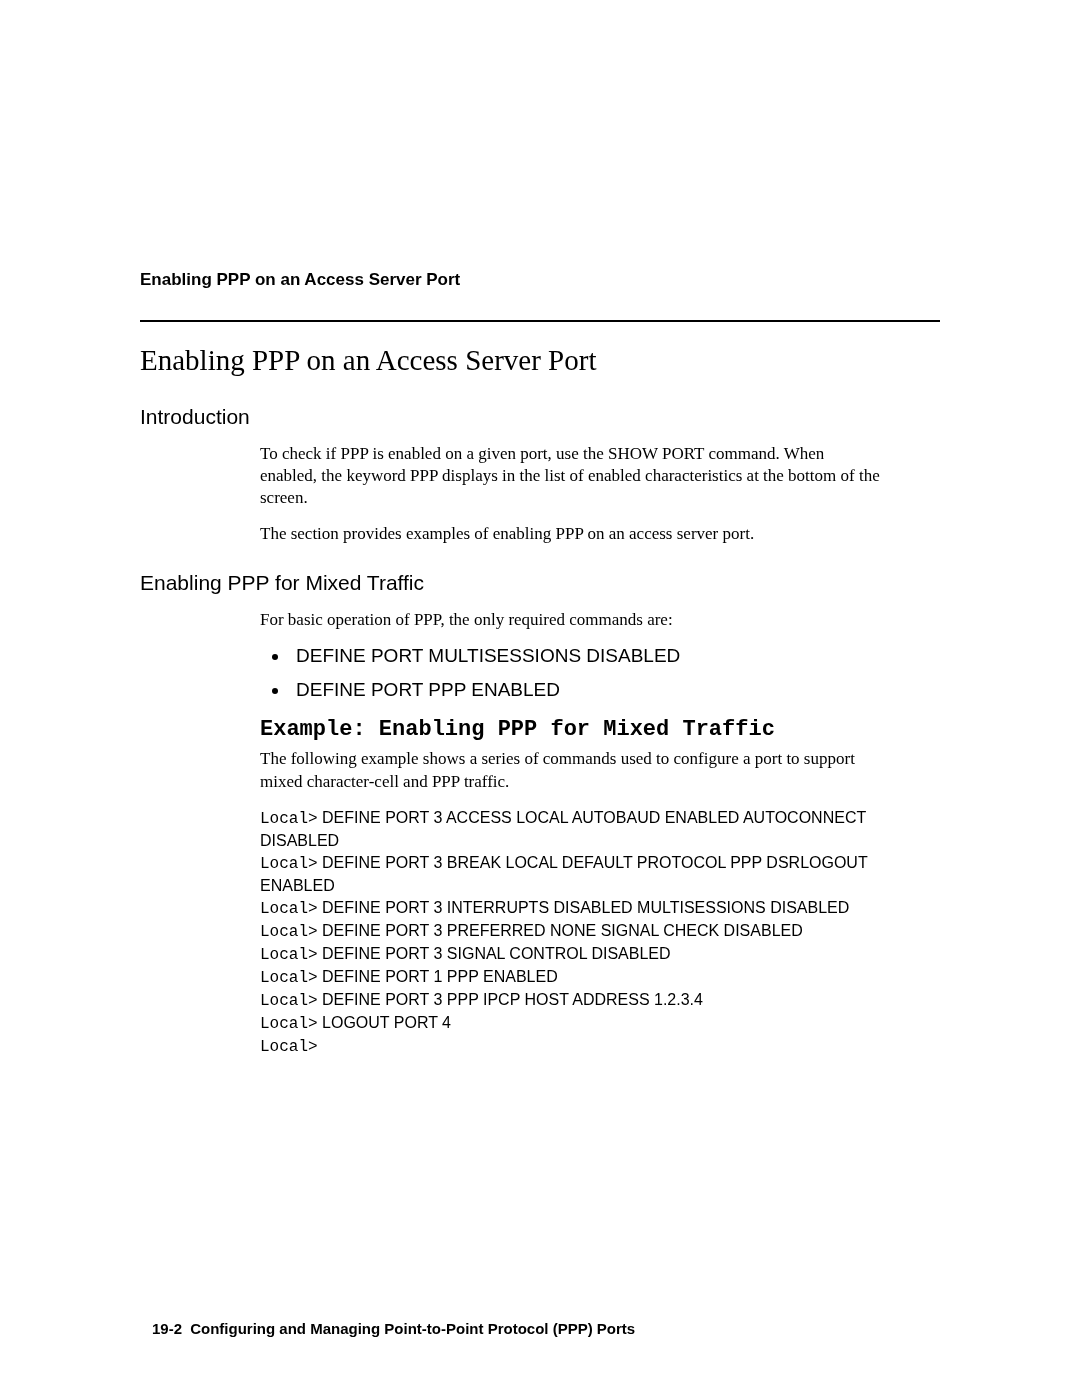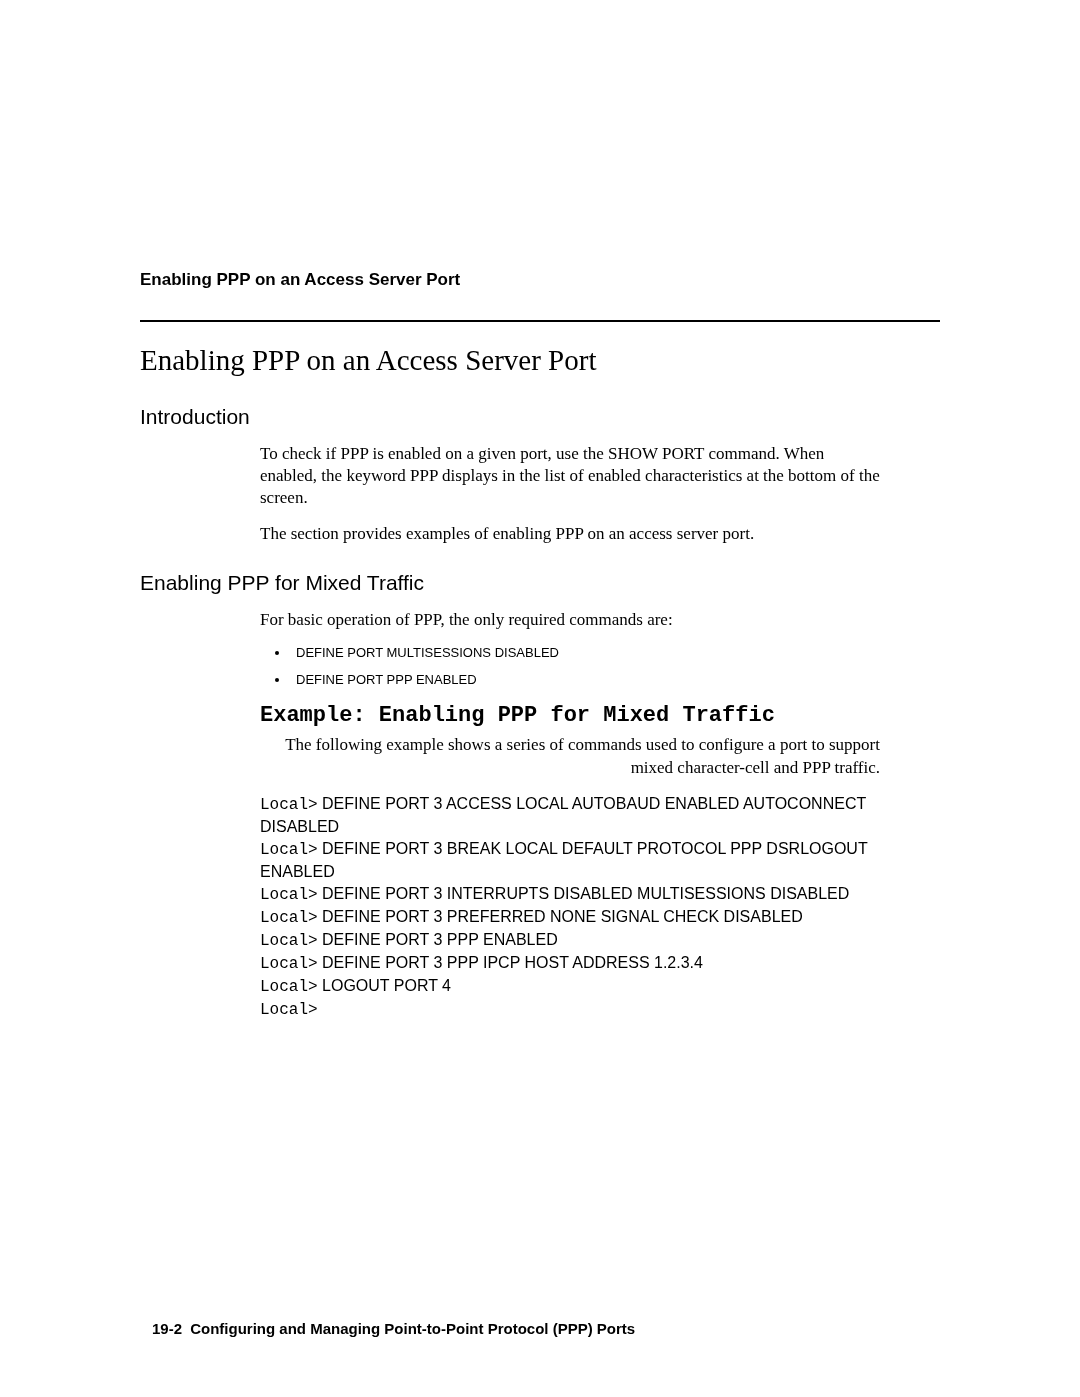--- a/index.html
+++ b/index.html
@@ -47,21 +47,21 @@
   }
   .body-block p { margin-bottom: 14px; }
   .section { margin-bottom: 26px; }
   ul.cmds {
     list-style: disc;
     margin-left: 150px;
     margin-bottom: 16px;
   }
   ul.cmds li {
     font-family: Arial, Helvetica, sans-serif;
-    font-size: 13px;
+    font-size: 19px;
     margin-bottom: 12px;
     padding-left: 6px;
   }
   .example-head {
     font-family: "Courier New", Courier, monospace;
     font-weight: bold;
     font-size: 22px;
     margin-left: 120px;
     margin-bottom: 6px;
   }
@@ -111,29 +111,30 @@
   <div class="section">
     <h2 class="sub">Enabling PPP for Mixed Traffic</h2>
     <div class="body-block" style="margin-bottom:10px;">
       <p>For basic operation of PPP, the only required commands are:</p>
     </div>
     <ul class="cmds">
       <li>DEFINE PORT MULTISESSIONS DISABLED</li>
       <li>DEFINE PORT PPP ENABLED</li>
     </ul>
     <div class="example-head">Example: Enabling PPP for Mixed Traffic</div>
-    <div class="body-block" style="margin-bottom:14px;text-align:right;">
+    <div class="body-block" style="margin-bottom:14px;">
       <p>The following example shows a series of commands used to configure a port to support mixed character-cell and PPP traffic.</p>
     </div>
     <div class="terminal">
       <div class="line"><span class="prompt">Local&gt;</span><span class="cmd"> DEFINE PORT 3 ACCESS LOCAL AUTOBAUD ENABLED AUTOCONNECT DISABLED</span></div>
       <div class="line"><span class="prompt">Local&gt;</span><span class="cmd"> DEFINE PORT 3 BREAK LOCAL DEFAULT PROTOCOL PPP DSRLOGOUT ENABLED</span></div>
       <div class="line"><span class="prompt">Local&gt;</span><span class="cmd"> DEFINE PORT 3 INTERRUPTS DISABLED MULTISESSIONS DISABLED</span></div>
       <div class="line"><span class="prompt">Local&gt;</span><span class="cmd"> DEFINE PORT 3 PREFERRED NONE SIGNAL CHECK DISABLED</span></div>
-      <div class="line"><span class="prompt">Local&gt;</span><span class="cmd"> DEFINE PORT 3 PPP ENABLED</span></div>
+      <div class="line"><span class="prompt">Local&gt;</span><span class="cmd"> DEFINE PORT 3 SIGNAL CONTROL DISABLED</span></div>
+      <div class="line"><span class="prompt">Local&gt;</span><span class="cmd"> DEFINE PORT 1 PPP ENABLED</span></div>
       <div class="line"><span class="prompt">Local&gt;</span><span class="cmd"> DEFINE PORT 3 PPP IPCP HOST ADDRESS 1.2.3.4</span></div>
       <div class="line"><span class="prompt">Local&gt;</span><span class="cmd"> LOGOUT PORT 4</span></div>
       <div class="line"><span class="prompt">Local&gt;</span><span class="cmd"></span></div>
     </div>
   </div>
 
   <div class="footer">
     <span class="page-no">19-2</span>
     <span>Configuring and Managing Point-to-Point Protocol (PPP) Ports</span>
   </div>

